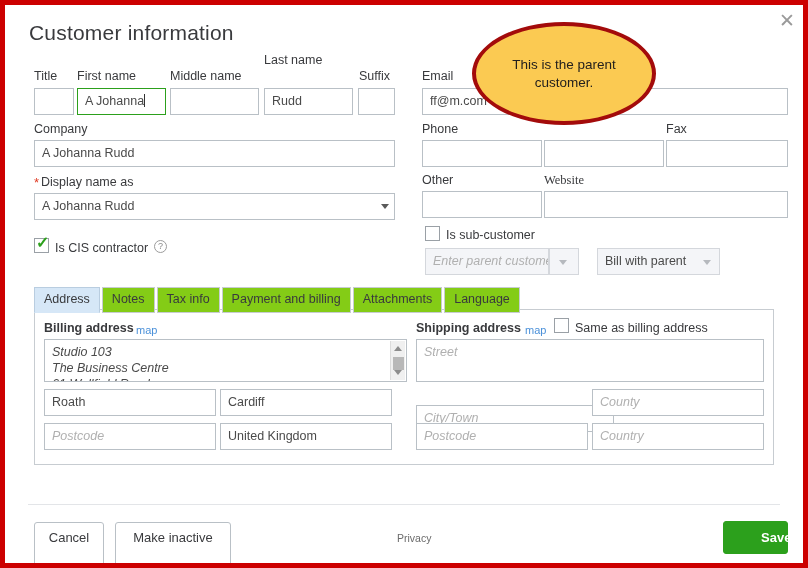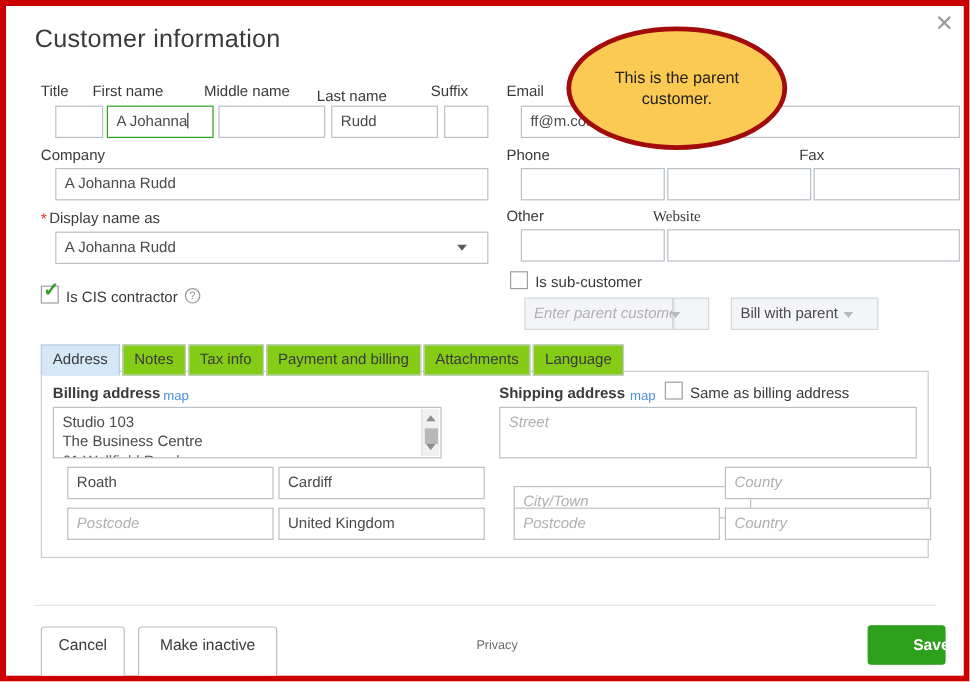--- a/index.html
+++ b/index.html
@@ -59,21 +59,20 @@
     border: 1px solid #b9c0c6;
     background: #fff;
     height: 27px;
     font-size: 12.5px;
     color: #4a4a4a;
     padding: 0 7px;
     line-height: 25px;
     white-space: nowrap;
     overflow: hidden;
     font-family: "Liberation Sans", sans-serif;
-    margin-left: 12px;
   }
   .fld.focus { border: 1.5px solid #2ca01c; }
   .fld.ph { color: #b0b0b0; font-style: italic; }
   .fld.disabled { background: #f4f5f8; border-color: #d4d7dc; }
   .caret {
     display: inline-block;
     width: 1px; height: 13px;
     background: #333;
     vertical-align: -2px;
     margin-left: 0px;
@@ -263,21 +262,21 @@
 <div id="root">
   <div class="panel">
 
     <div class="close-x">✕</div>
 
     <div class="title">Customer information</div>
 
     <div class="lbl" style="left:29px;top:64px;">Title</div>
     <div class="lbl" style="left:72px;top:64px;">First name</div>
     <div class="lbl" style="left:165px;top:64px;">Middle name</div>
-    <div class="lbl" style="left:259px;top:68px;">Last name</div>
+    <div class="lbl" style="left:259px;top:48px;">Last name</div>
     <div class="lbl" style="left:354px;top:64px;">Suffix</div>
 
     <div class="fld" style="left:29px;top:83px;width:40px;"></div>
     <div class="fld focus" style="left:72px;top:83px;width:89px;"><span>A Johanna</span><span class="caret"></span></div>
     <div class="fld" style="left:165px;top:83px;width:89px;"></div>
     <div class="fld" style="left:259px;top:83px;width:89px;">Rudd</div>
     <div class="fld" style="left:353px;top:83px;width:37px;"></div>
 
     <div class="lbl" style="left:29px;top:117px;">Company</div>
     <div class="fld" style="left:29px;top:135px;width:361px;">A Johanna Rudd</div>
@@ -322,21 +321,21 @@
       <div class="tab">Payment and billing</div>
       <div class="tab">Attachments</div>
       <div class="tab">Language</div>
     </div>
 
     <div class="tabpanel">
 
       <div class="secttl" style="left:9px;top:11px;">Billing address</div>
       <div class="maplink" style="left:101px;top:14px;">map</div>
 
-      <div class="tarea" style="left:9px;top:29px;width:324px;height:43px;">
+      <div class="tarea" style="left:9px;top:29px;width:363px;height:43px;font-style:italic;">
         <div>Studio 103</div>
         <div>The Business Centre</div>
         <div>61 Wellfield Road</div>
         <div class="sbar">
           <div class="up"></div>
           <div class="thumb"></div>
           <div class="dn"></div>
         </div>
       </div>
 

